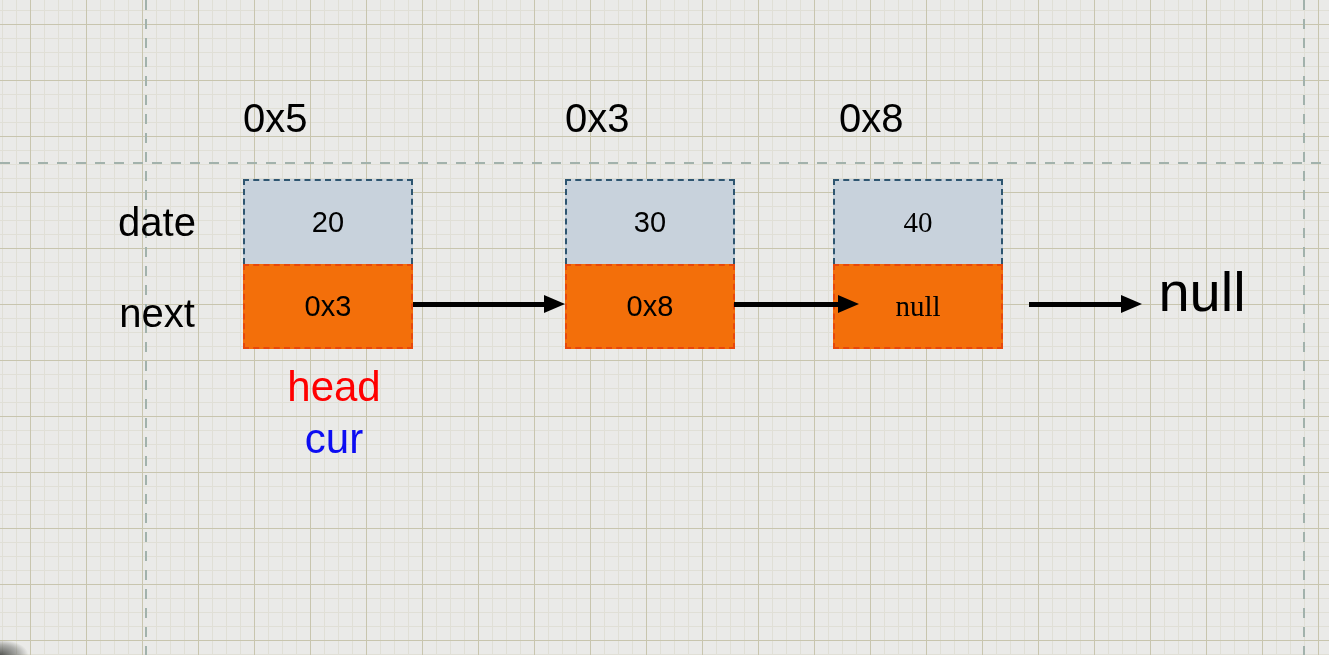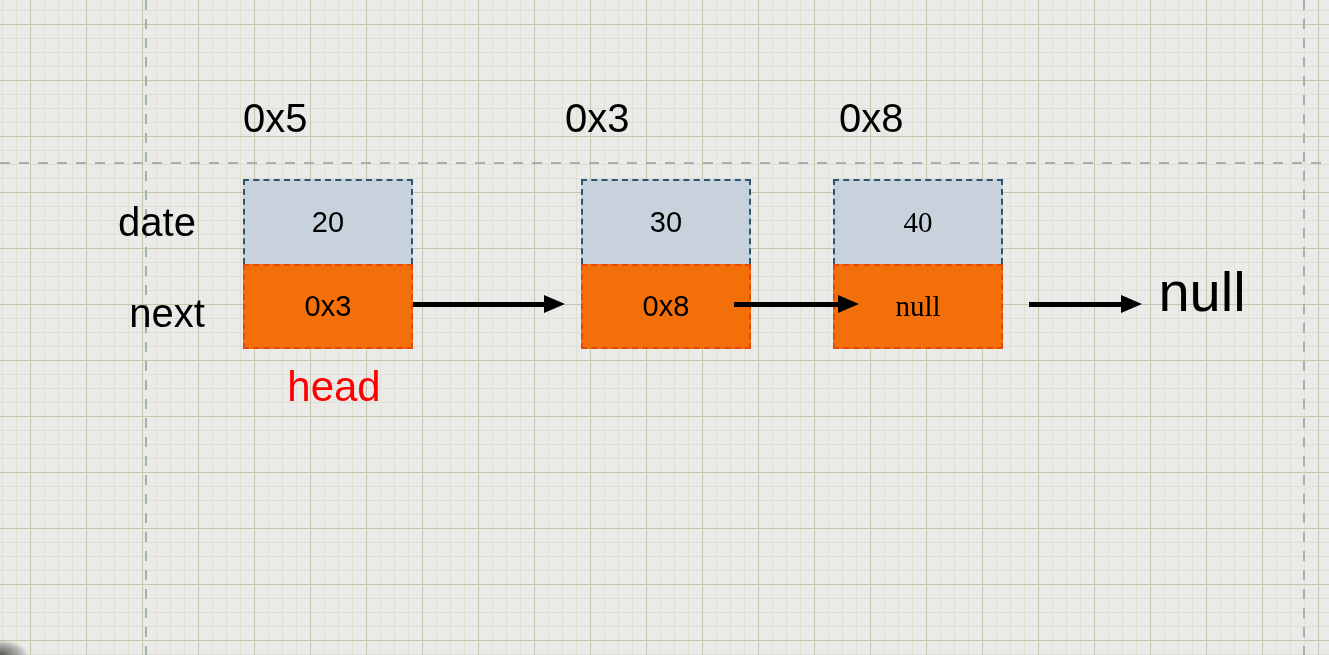--- a/index.html
+++ b/index.html
@@ -44,21 +44,21 @@
   .guide-v.g2 { left: 1303px; }
   .guide-h.g3 { top: 162px; }
 
   
   .node {
     position: absolute;
     top: 179px;
     width: 170px;
   }
   .node.n1 { left: 243px; }
-  .node.n2 { left: 565px; margin-left: 16px; }
+  .node.n2 { left: 565px; }
   .node.n3 { left: 833px; font-family: Liberation Serif, serif; }
 
   .cell {
     box-sizing: border-box;
     height: 85px;
     display: flex;
     align-items: center;
     justify-content: center;
     font-size: 29px;
     line-height: 1;
@@ -90,21 +90,21 @@
   
   .field-label {
     position: absolute;
     width: 110px;
     text-align: center;
     font-size: 40px;
     line-height: 44px;
     white-space: nowrap;
   }
   .field-label.f-data { left: 102px; top: 200px; }
-  .field-label.f-next { left: 102px; top: 291px; padding-left: 10px; }
+  .field-label.f-next { left: 102px; top: 291px; }
 
   
   .arrow {
     position: absolute;
     top: 295px;
     height: 18px;
     display: flex;
     align-items: center;
   }
   .arrow.ar1 { left: 413px; width: 152px; }
@@ -212,16 +212,17 @@
     <span class="arrow-head"></span>
   </div>
   <div class="arrow ar3">
     <span class="arrow-line"></span>
     <span class="arrow-head"></span>
   </div>
 
   <div class="terminator">null</div>
 
   <div class="pointer-label p-head" style="color: rgb(255, 0, 0);">head</div>
+  <div class="pointer-label p-cur" style="color: rgb(13, 13, 242);">cur</div>
 
   <div class="artifact"></div>
 
 </div>
 
 </body></html>

